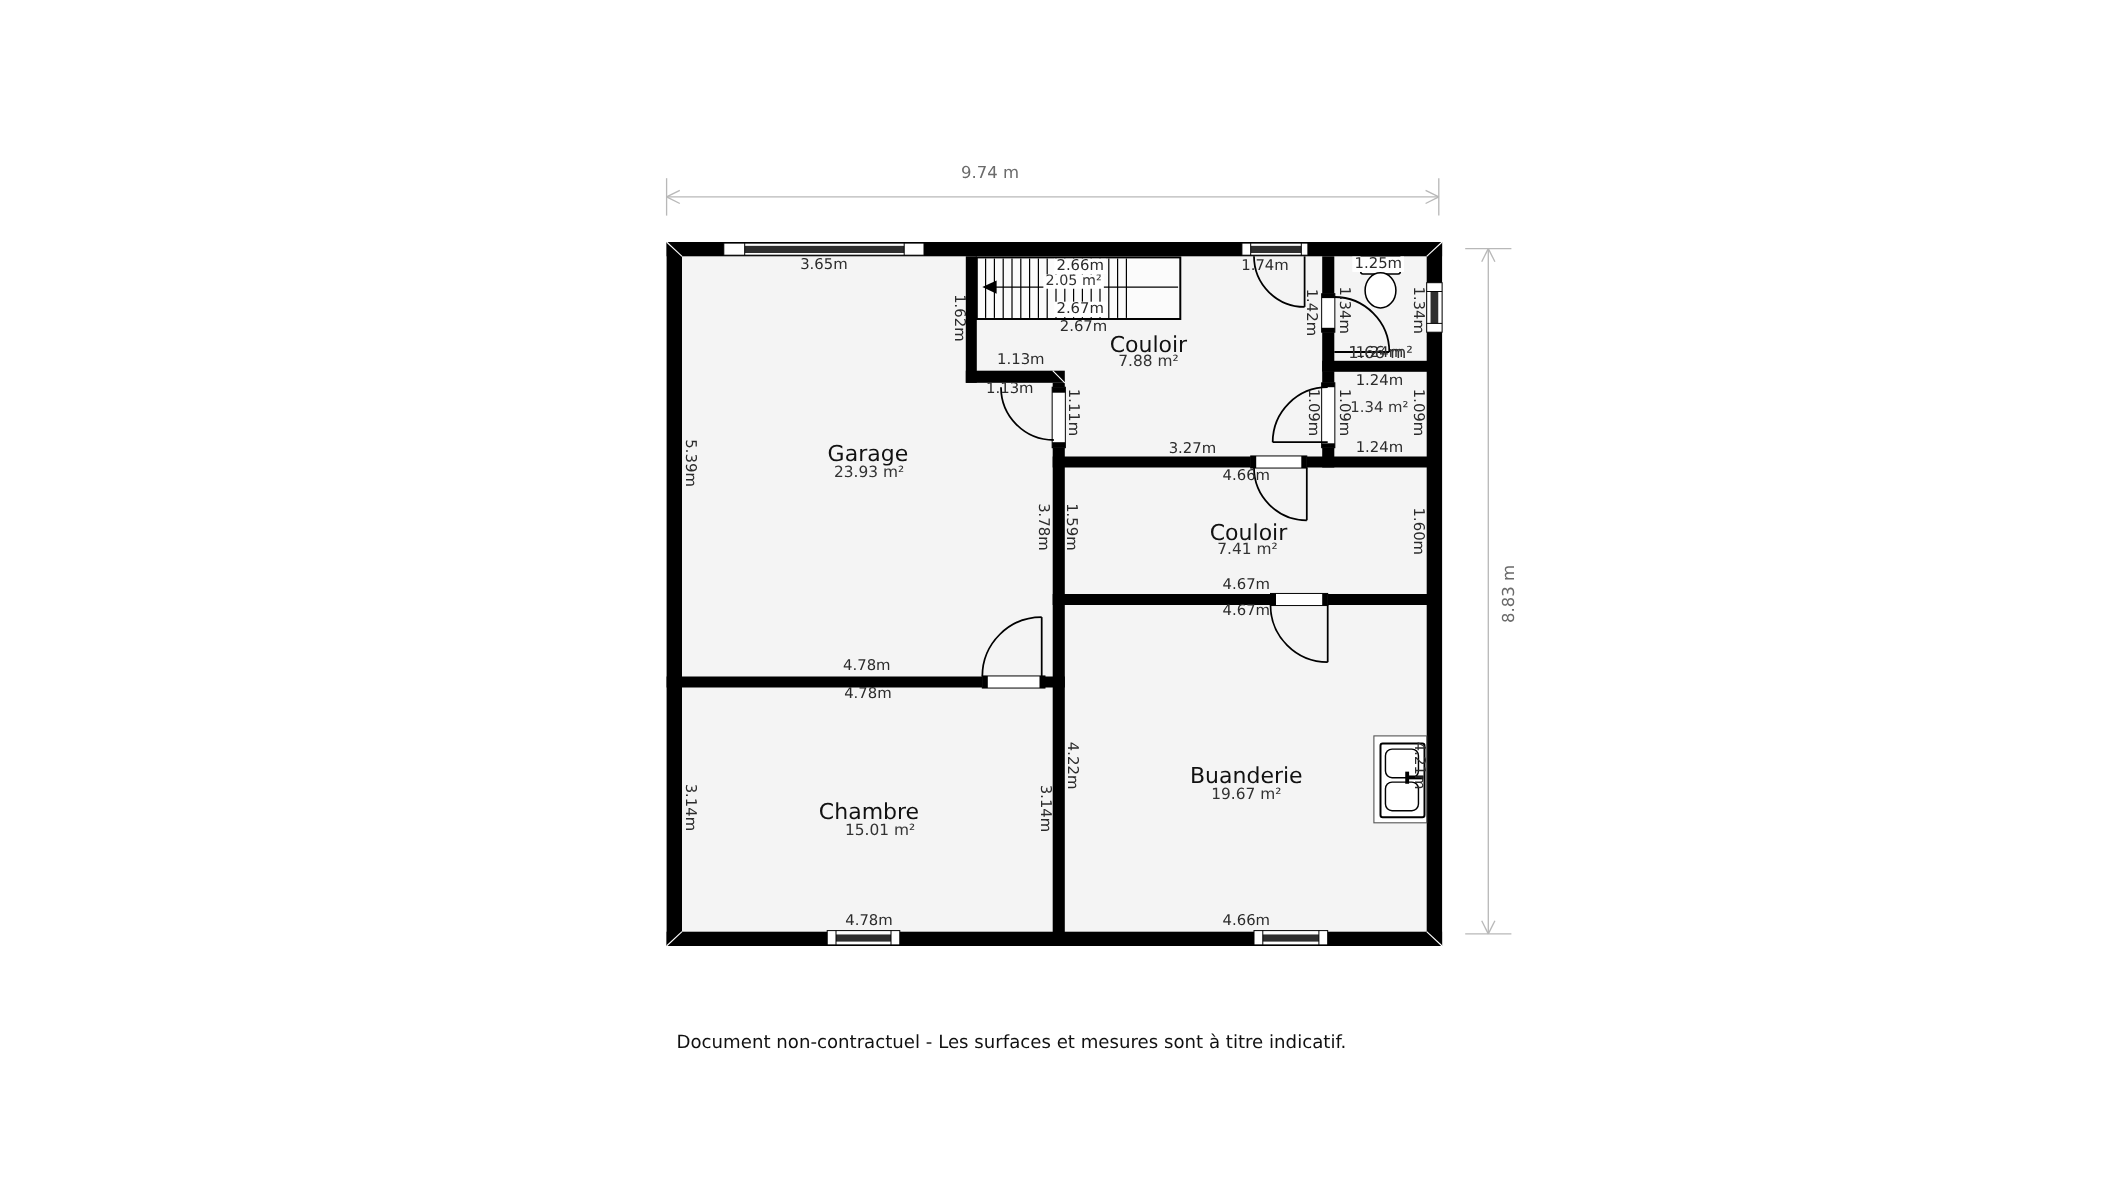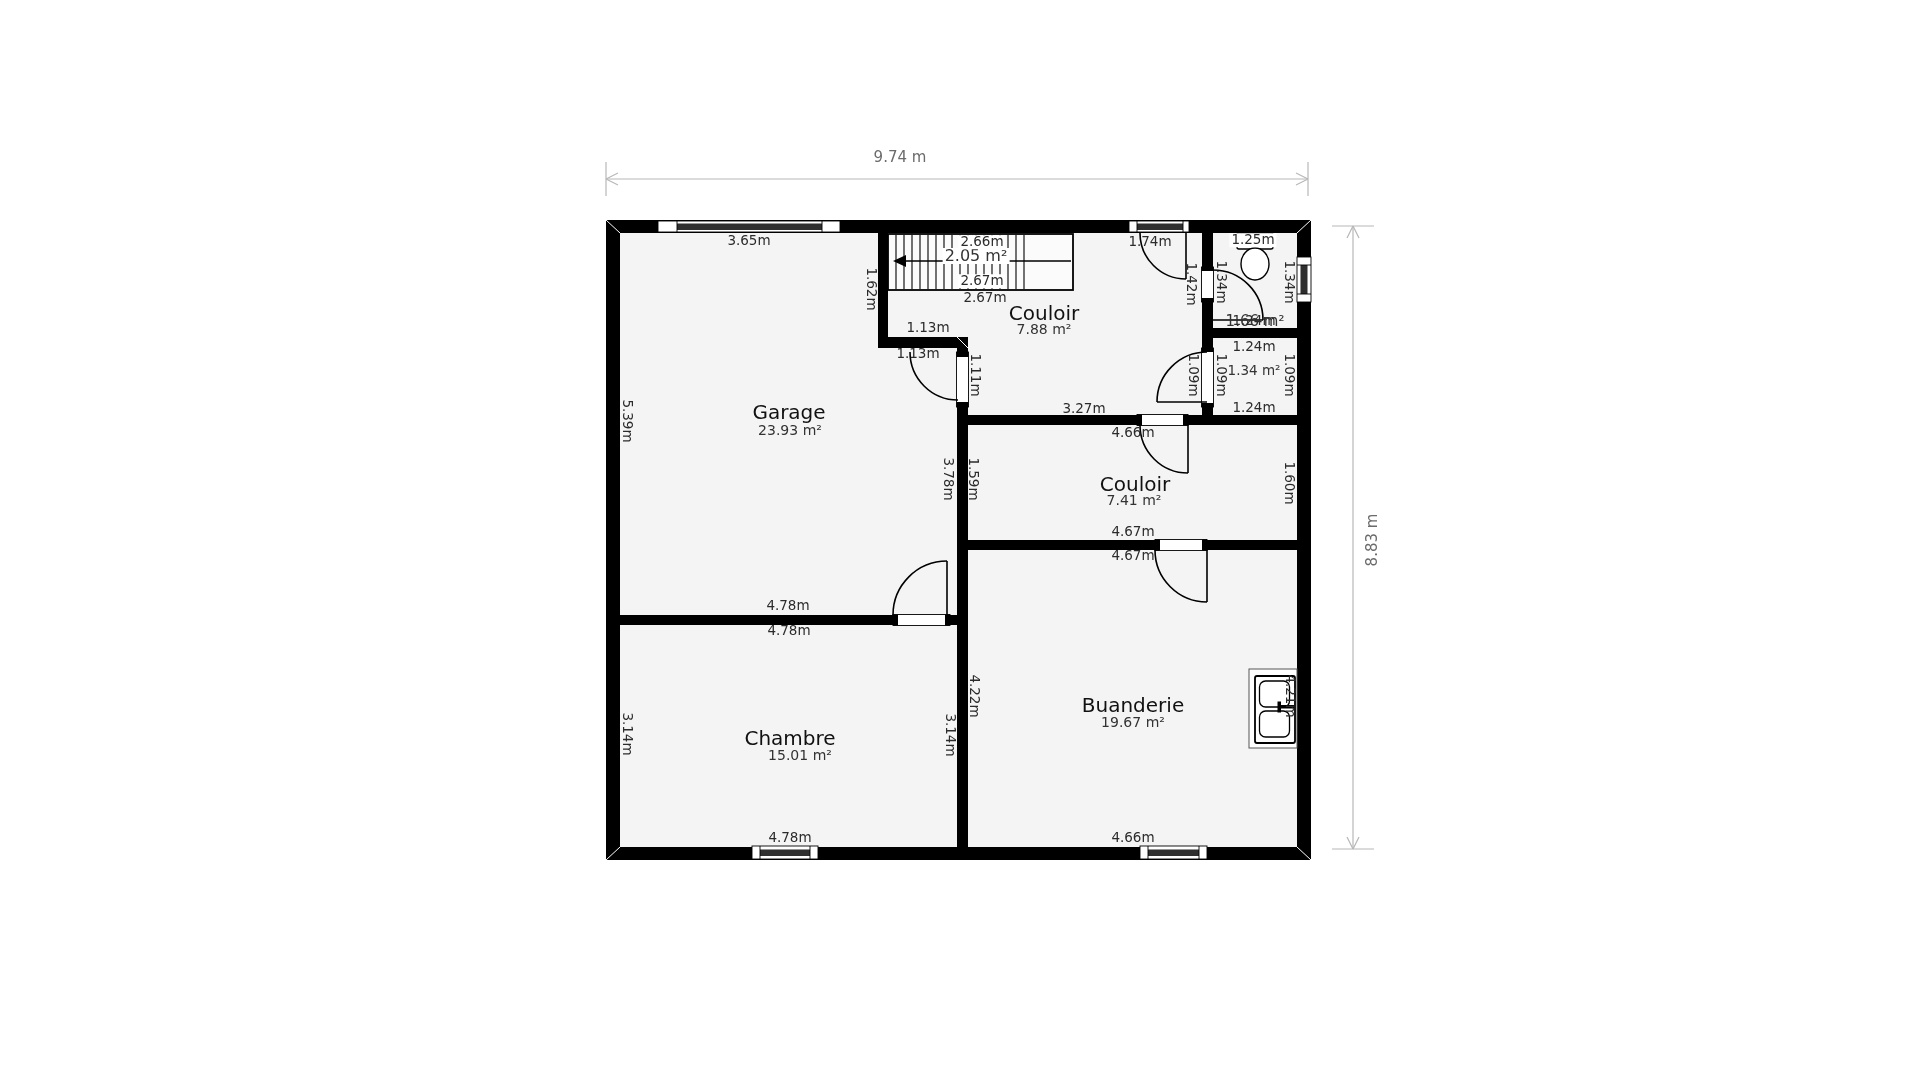--- a/index.html
+++ b/index.html
@@ -216,21 +216,21 @@
 <span class="lbl name" style="left:789px;top:412px;">Garage</span>
 <span class="lbl area" style="left:790px;top:430px;">23.93 m²</span>
 <span class="lbl name" style="left:1044px;top:313px;">Couloir</span>
 <span class="lbl area" style="left:1044px;top:329px;">7.88 m²</span>
 <span class="lbl name" style="left:1135px;top:484px;">Couloir</span>
 <span class="lbl area" style="left:1134px;top:500px;">7.41 m²</span>
 <span class="lbl name" style="left:790px;top:738px;">Chambre</span>
 <span class="lbl area" style="left:800px;top:755px;">15.01 m²</span>
 <span class="lbl name" style="left:1133px;top:705px;">Buanderie</span>
 <span class="lbl area" style="left:1133px;top:722px;">19.67 m²</span>
-<span class="lbl area bgw" style="left:976px;top:256px;font-size:16px;">2.05 m²</span>
+<span class="lbl area bgw" style="left:976px;top:256px;font-size:13px;">2.05 m²</span>
 <span class="lbl area" style="left:1255px;top:277px;font-size:15px;margin-top:44px;">1.66 m²</span>
 <span class="lbl area" style="left:1254px;top:371px;font-size:13.5px;">1.34 m²</span>
 
 <span class="lbl" style="left:749px;top:241px;">3.65m</span>
 <span class="lbl" style="left:1138px;top:242px;margin-left:12px;">1.74m</span>
 <span class="lbl bgw" style="left:1253px;top:240px;">1.25m</span>
 <span class="lbl rot" style="left:1191px;top:284px;">1.42m</span>
 <span class="lbl rot" style="left:1221px;top:282px;">1.34m</span>
 <span class="lbl rot" style="left:1289px;top:282px;">1.34m</span>
 <span class="lbl" style="left:1254px;top:321px;">1.24m</span>
@@ -257,15 +257,16 @@
 <span class="lbl" style="left:788px;top:606px;">4.78m</span>
 <span class="lbl" style="left:789px;top:631px;">4.78m</span>
 <span class="lbl rot" style="left:974px;top:696px;">4.22m</span>
 <span class="lbl rot" style="left:1290px;top:696px;">4.21m</span>
 <span class="lbl rot" style="left:627px;top:734px;">3.14m</span>
 <span class="lbl rot" style="left:950px;top:735px;">3.14m</span>
 <span class="lbl" style="left:790px;top:838px;">4.78m</span>
 <span class="lbl" style="left:1133px;top:838px;">4.66m</span>
 
 <div class="footer">
+  <span>Document non-contractuel - Les surfaces et mesures sont à titre indicatif.</span>
 </div>
 
 </div>
 
 </body></html>

